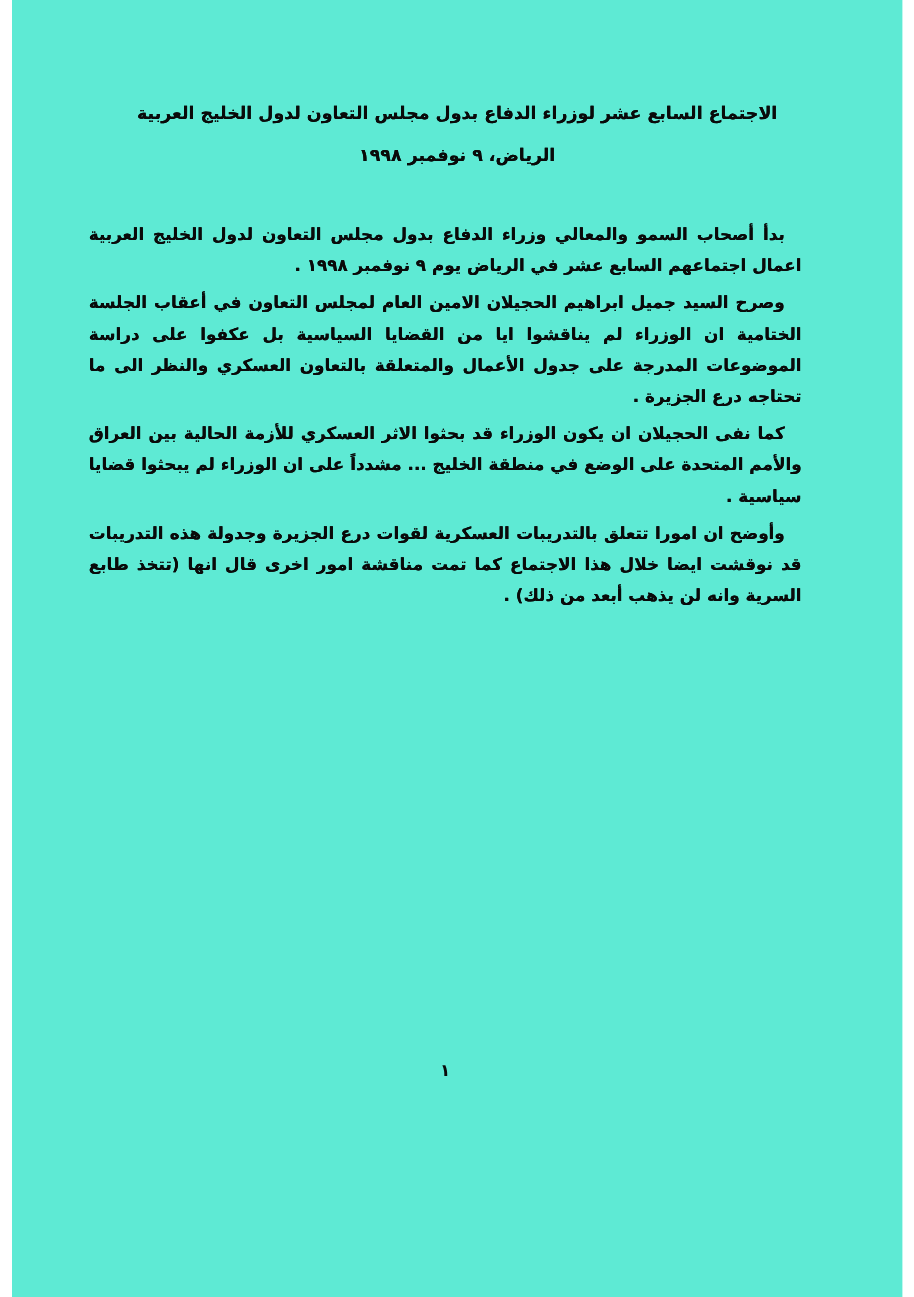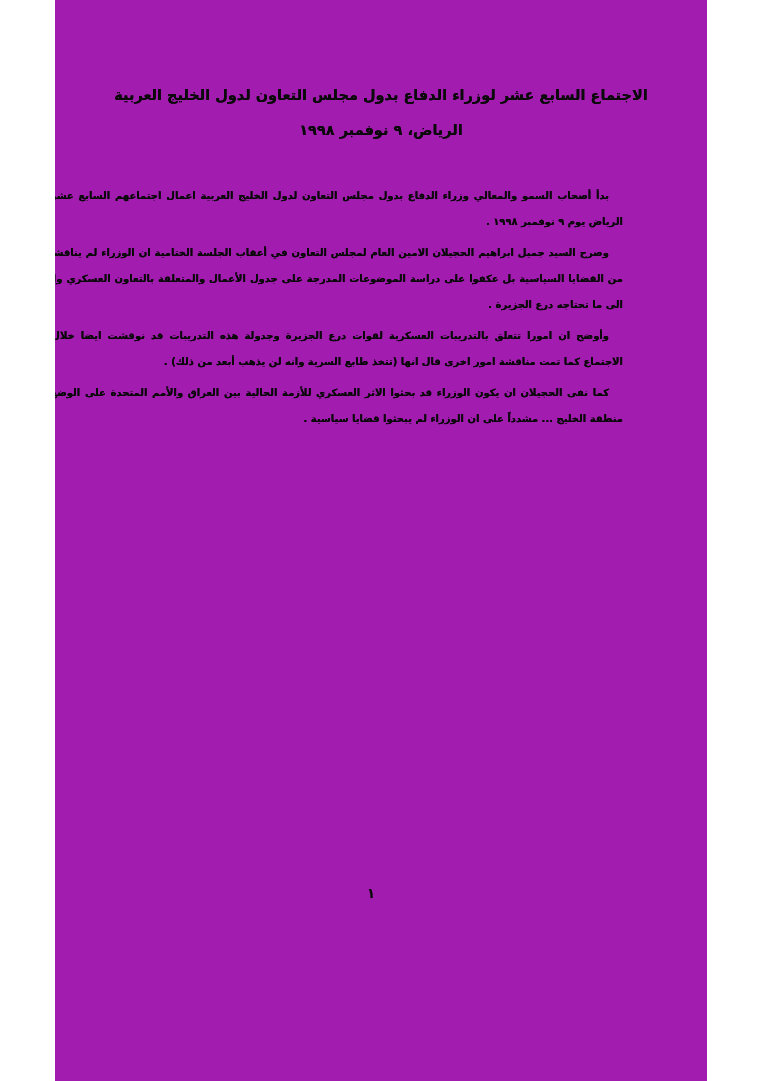--- a/index.html
+++ b/index.html
@@ -1,23 +1,23 @@
 <!DOCTYPE html>
 <html lang="ar" dir="rtl"><head>
 <meta charset="utf-8">
 <style>
   * { margin: 0; padding: 0; box-sizing: border-box; }
   html, body { background: #ffffff; }
   body { font-family: "DejaVu Sans", sans-serif; }
 
   .page {
     position: relative;
-    width: 652px;
+    width: 742px;
     height: 1081px;
-    background: #a21caf;
+    background: #5eead4;
     margin: 0 auto;
     overflow: hidden;
     direction: rtl;
     color: #0c0c0c;
   }
 
   .doc-title {
     position: absolute;
     top: 78px;
     left: 0;
@@ -31,21 +31,21 @@
     text-shadow: 0 0 0.4px #000;
   }
 
   .doc-body {
     position: absolute;
     top: 183px;
     right: 84px;
     width: 594px;
     direction: rtl;
     text-align: justify;
-    font-size: 10px;
+    font-size: 14px;
     font-weight: bold;
     line-height: 26px;
     color: #0a0a0a;
     text-shadow: 0 0 0.3px #000;
   }
 
   .doc-body p {
     margin: 0 0 5px 0;
     text-indent: 14px; 
   }
@@ -67,19 +67,19 @@
 <div class="page">
 
   <div class="doc-title">
     <div>الاجتماع السابع عشر لوزراء الدفاع بدول مجلس التعاون لدول الخليج العربية</div>
     <div>الرياض، ٩ نوفمبر ١٩٩٨</div>
   </div>
 
   <div class="doc-body">
     <p>بدأ أصحاب السمو والمعالي وزراء الدفاع بدول مجلس التعاون لدول الخليج العربية اعمال اجتماعهم السابع عشر في الرياض يوم ٩ نوفمبر ١٩٩٨ .</p>
     <p>وصرح السيد جميل ابراهيم الحجيلان الامين العام لمجلس التعاون في أعقاب الجلسة الختامية ان الوزراء لم يناقشوا ايا من القضايا السياسية بل عكفوا على دراسة الموضوعات المدرجة على جدول الأعمال والمتعلقة بالتعاون العسكري والنظر الى ما تحتاجه درع الجزيرة .</p>
+    <p>كما نفى الحجيلان ان يكون الوزراء قد بحثوا الاثر العسكري للأزمة الحالية بين العراق والأمم المتحدة على الوضع في منطقة الخليج ... مشدداً على ان الوزراء لم يبحثوا قضايا سياسية .</p>
     <p>وأوضح ان امورا تتعلق بالتدريبات العسكرية لقوات درع الجزيرة وجدولة هذه التدريبات قد نوقشت ايضا خلال هذا الاجتماع كما تمت مناقشة امور اخرى قال انها (تتخذ طابع السرية وانه لن يذهب أبعد من ذلك) .</p>
-    <p>كما نفى الحجيلان ان يكون الوزراء قد بحثوا الاثر العسكري للأزمة الحالية بين العراق والأمم المتحدة على الوضع في منطقة الخليج ... مشدداً على ان الوزراء لم يبحثوا قضايا سياسية .</p>
   </div>
 
   <div class="page-number">١</div>
 
 </div>
 
 </body></html>

